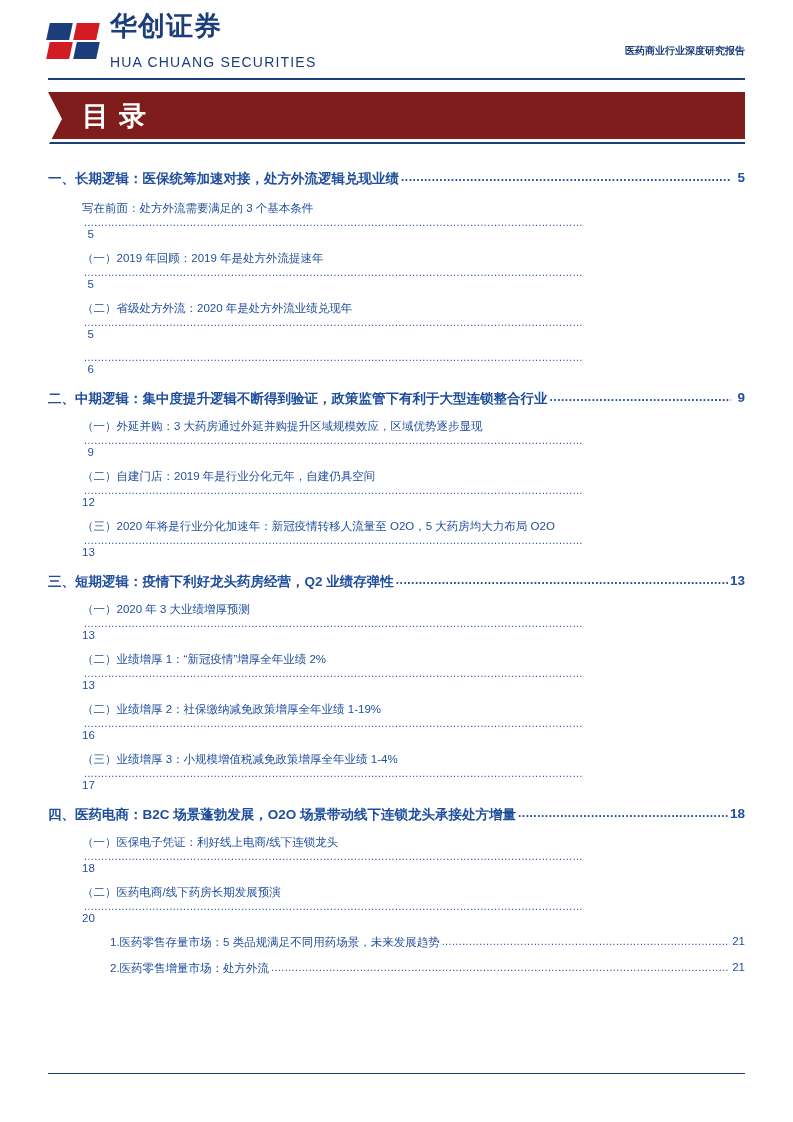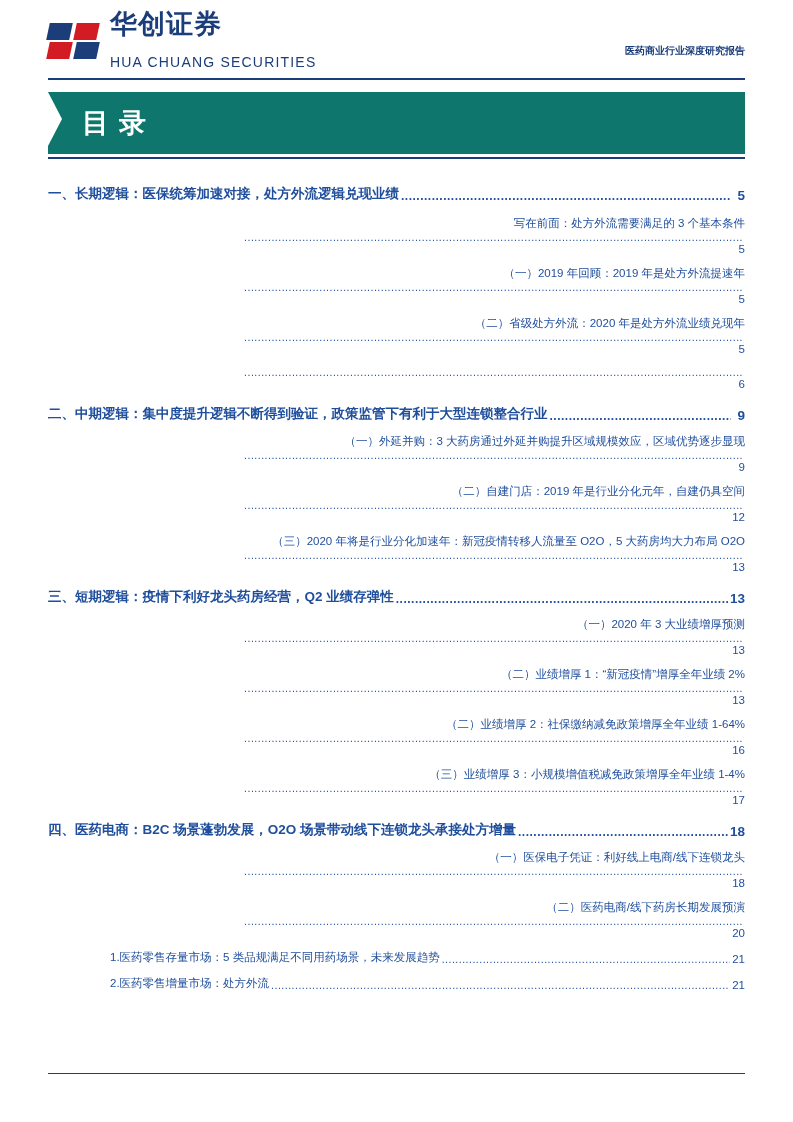--- a/index.html
+++ b/index.html
@@ -48,21 +48,21 @@
   .logo-mark .b1 { left: 0; top: 2px; width: 23px; height: 17px; transform: skewX(-12deg); }
   .logo-mark .b2 { left: 0; top: 21px; width: 23px; height: 17px; transform: skewX(-12deg); background:#d21b22;}
   .logo-mark .b3 { left: 27px; top: 2px; width: 23px; height: 17px; transform: skewX(-12deg); background:#d21b22;}
   .logo-mark .b4 { left: 27px; top: 21px; width: 23px; height: 17px; transform: skewX(-12deg); }
   .logo-text {
     display: flex;
     flex-direction: column;
     line-height: 1.05;
   }
   .logo-cn {
-    font-family: Liberation Mono, monospace;
+    font-family: Liberation Sans, sans-serif;
     font-size: 27px;
     font-weight: bold;
     color: #1b3d7a;
     letter-spacing: 1px;
   }
   .logo-en {
     font-family: "Liberation Sans", sans-serif;
     font-size: 14px;
     color: #1b3d7a;
     letter-spacing: 1.2px;
@@ -77,22 +77,22 @@
   }
   .header-rule {
     height: 2px;
     background: #1b3d7a;
     margin-top: 2px;
   }
 
   
   .title-band {
     margin-top: 12px;
-    height: 62px;
-    background: #0f766e;
+    height: 47px;
+    background: #7f1d1d;
     display: flex;
     align-items: center;
     position: relative;
   }
   .title-band .tri {
     width: 0; height: 0;
     border-top: 27px solid transparent;
     border-bottom: 27px solid transparent;
     border-left: 14px solid #ffffff;
     position: absolute;
@@ -112,21 +112,21 @@
     background: #1b3d7a;
     margin-top: 3px;
   }
 
   
   .toc {
     margin-top: 26px;
   }
   .toc-row {
     display: flex;
-    align-items: flex-end;
+    align-items: flex-start;
     color: #1f4e9c;
     font-family: "Liberation Sans", sans-serif;
     white-space: nowrap;
   }
   .toc-label {
     flex: 0 0 auto;
   }
   .toc-dots {
     flex: 1 1 auto;
     overflow: hidden;
@@ -291,21 +291,21 @@
       <span class="toc-page">13</span>
     </div>
 
     <div class="toc-row lvl2">
       <span class="toc-label">（二）业绩增厚 1：“新冠疫情”增厚全年业绩 2%</span>
       <span class="toc-dots">..................................................................................................................................................</span>
       <span class="toc-page">13</span>
     </div>
 
     <div class="toc-row lvl2">
-      <span class="toc-label">（二）业绩增厚 2：社保缴纳减免政策增厚全年业绩 1-64%</span>
+      <span class="toc-label">（二）业绩增厚 2：社保缴纳减免政策增厚全年业绩 1-19%</span>
       <span class="toc-dots">..................................................................................................................................................</span>
       <span class="toc-page">16</span>
     </div>
 
     <div class="toc-row lvl2">
       <span class="toc-label">（三）业绩增厚 3：小规模增值税减免政策增厚全年业绩 1-4%</span>
       <span class="toc-dots">..................................................................................................................................................</span>
       <span class="toc-page">17</span>
     </div>
 

